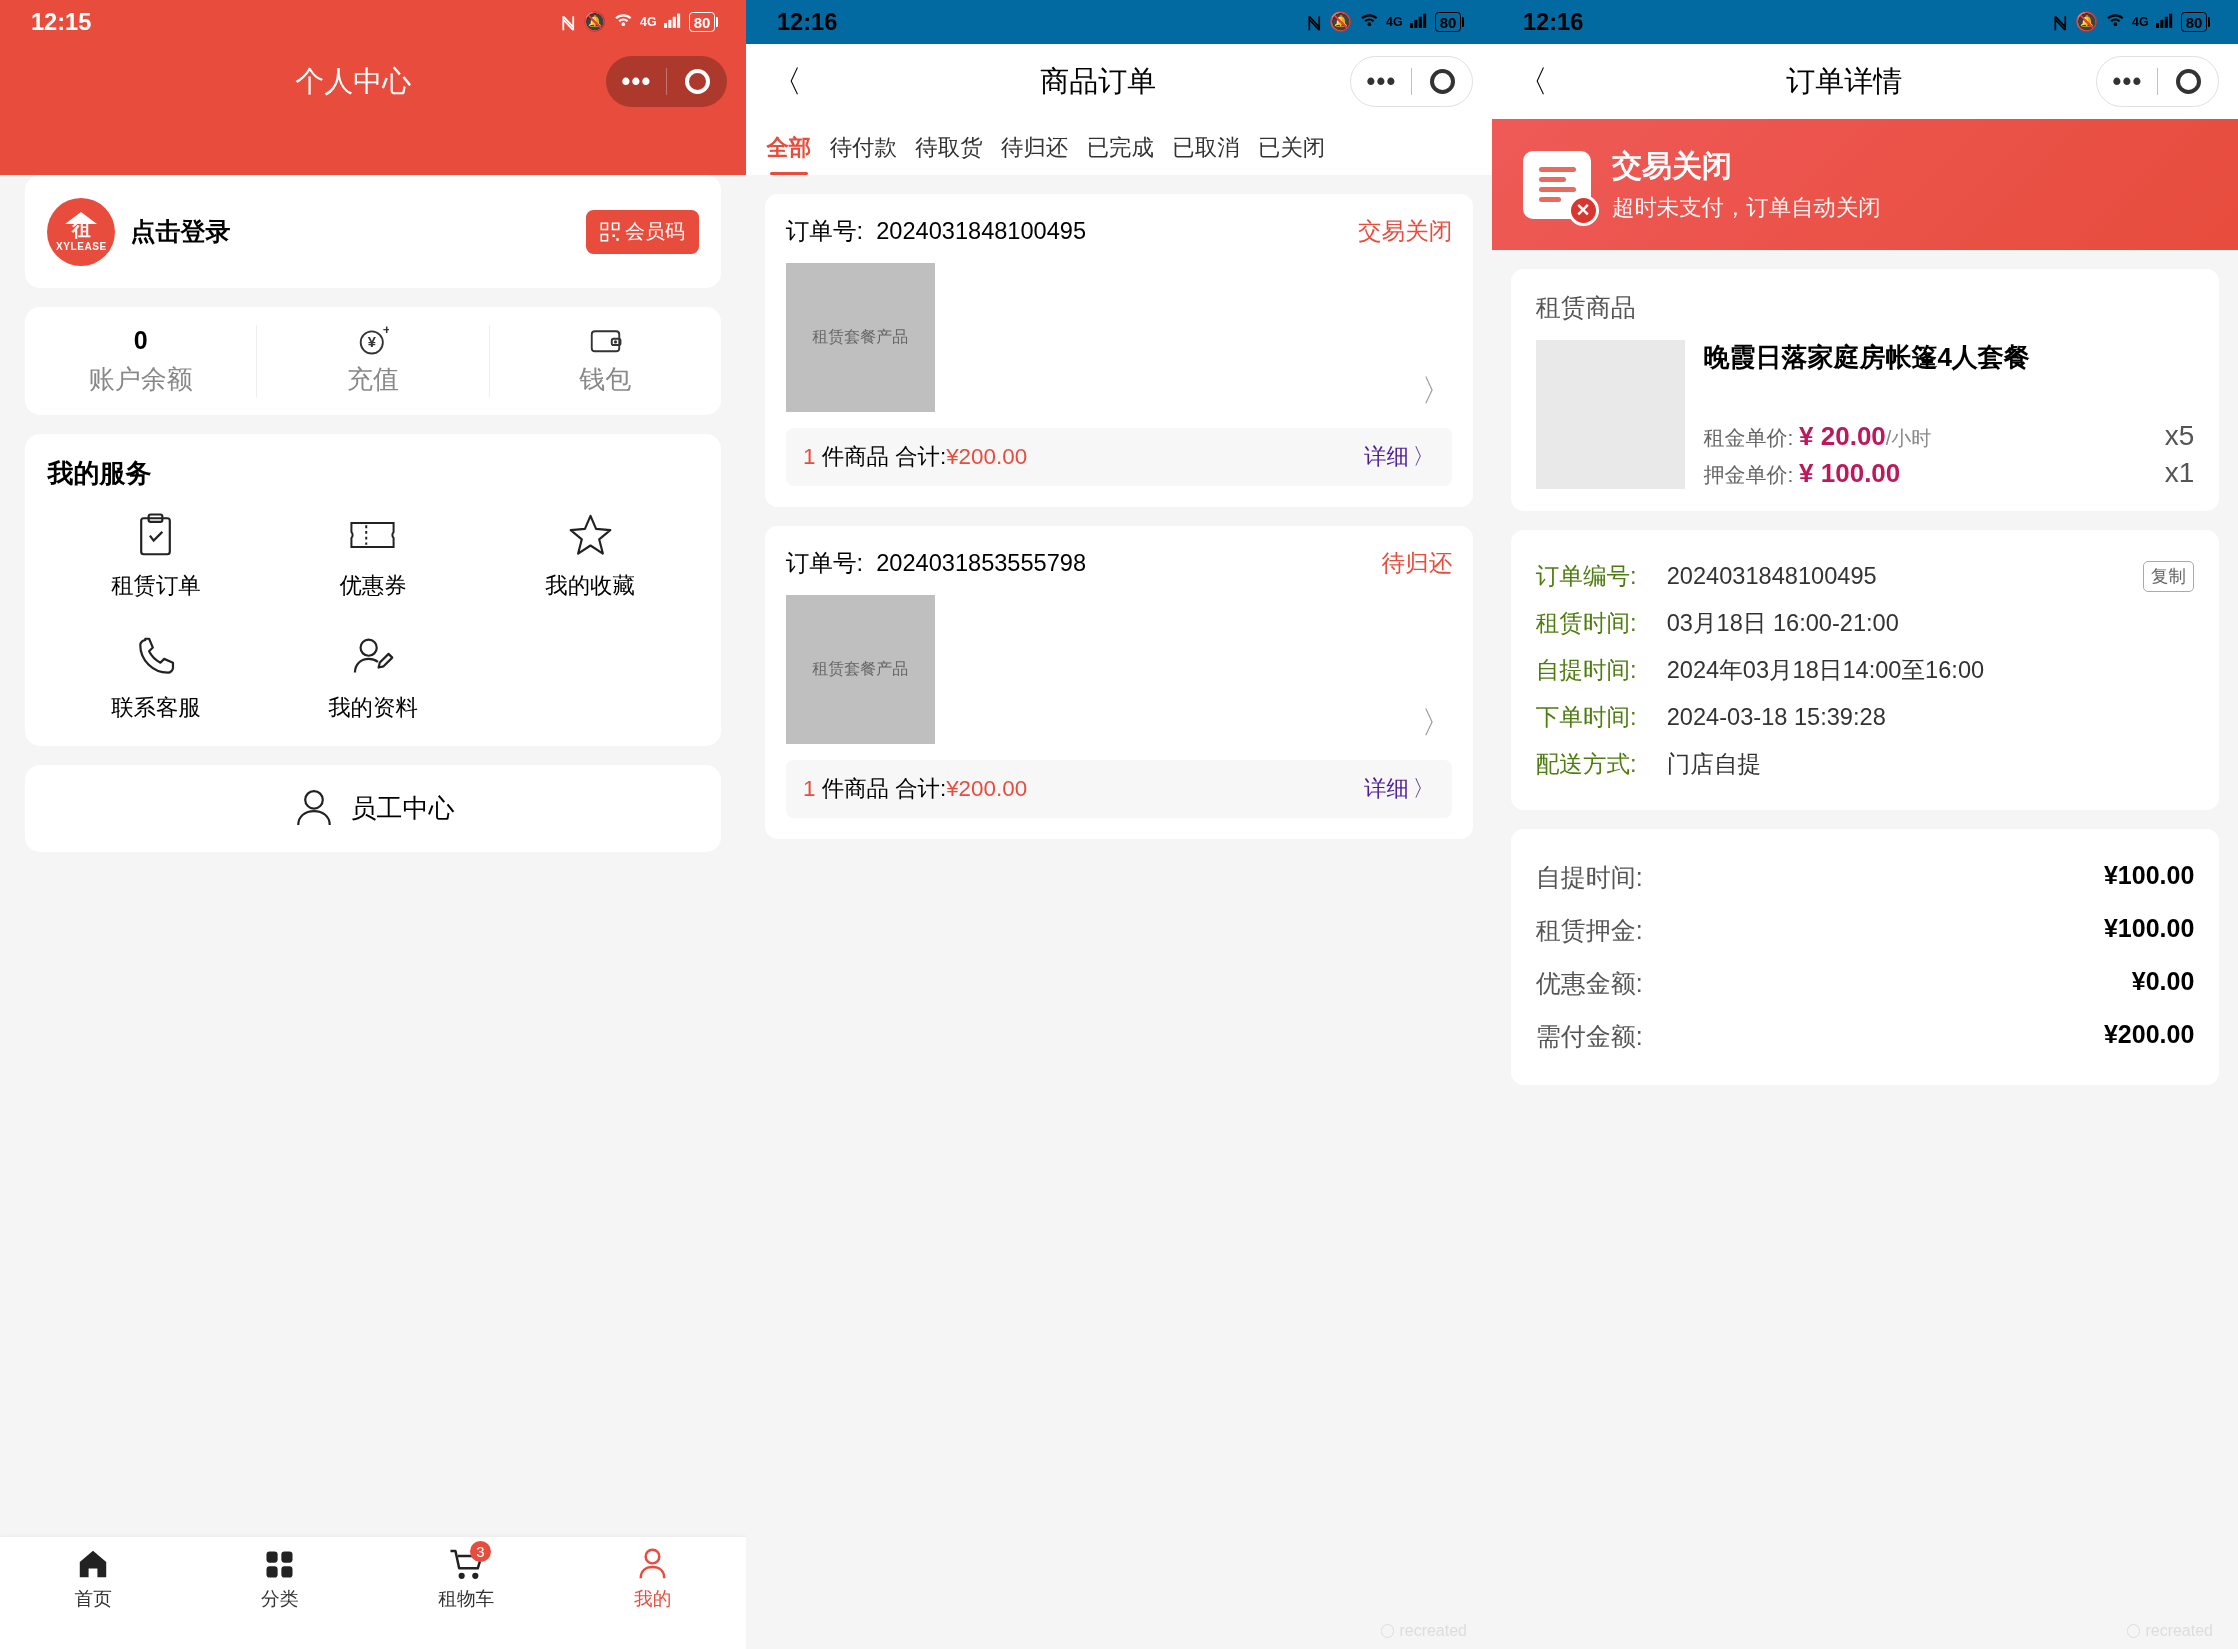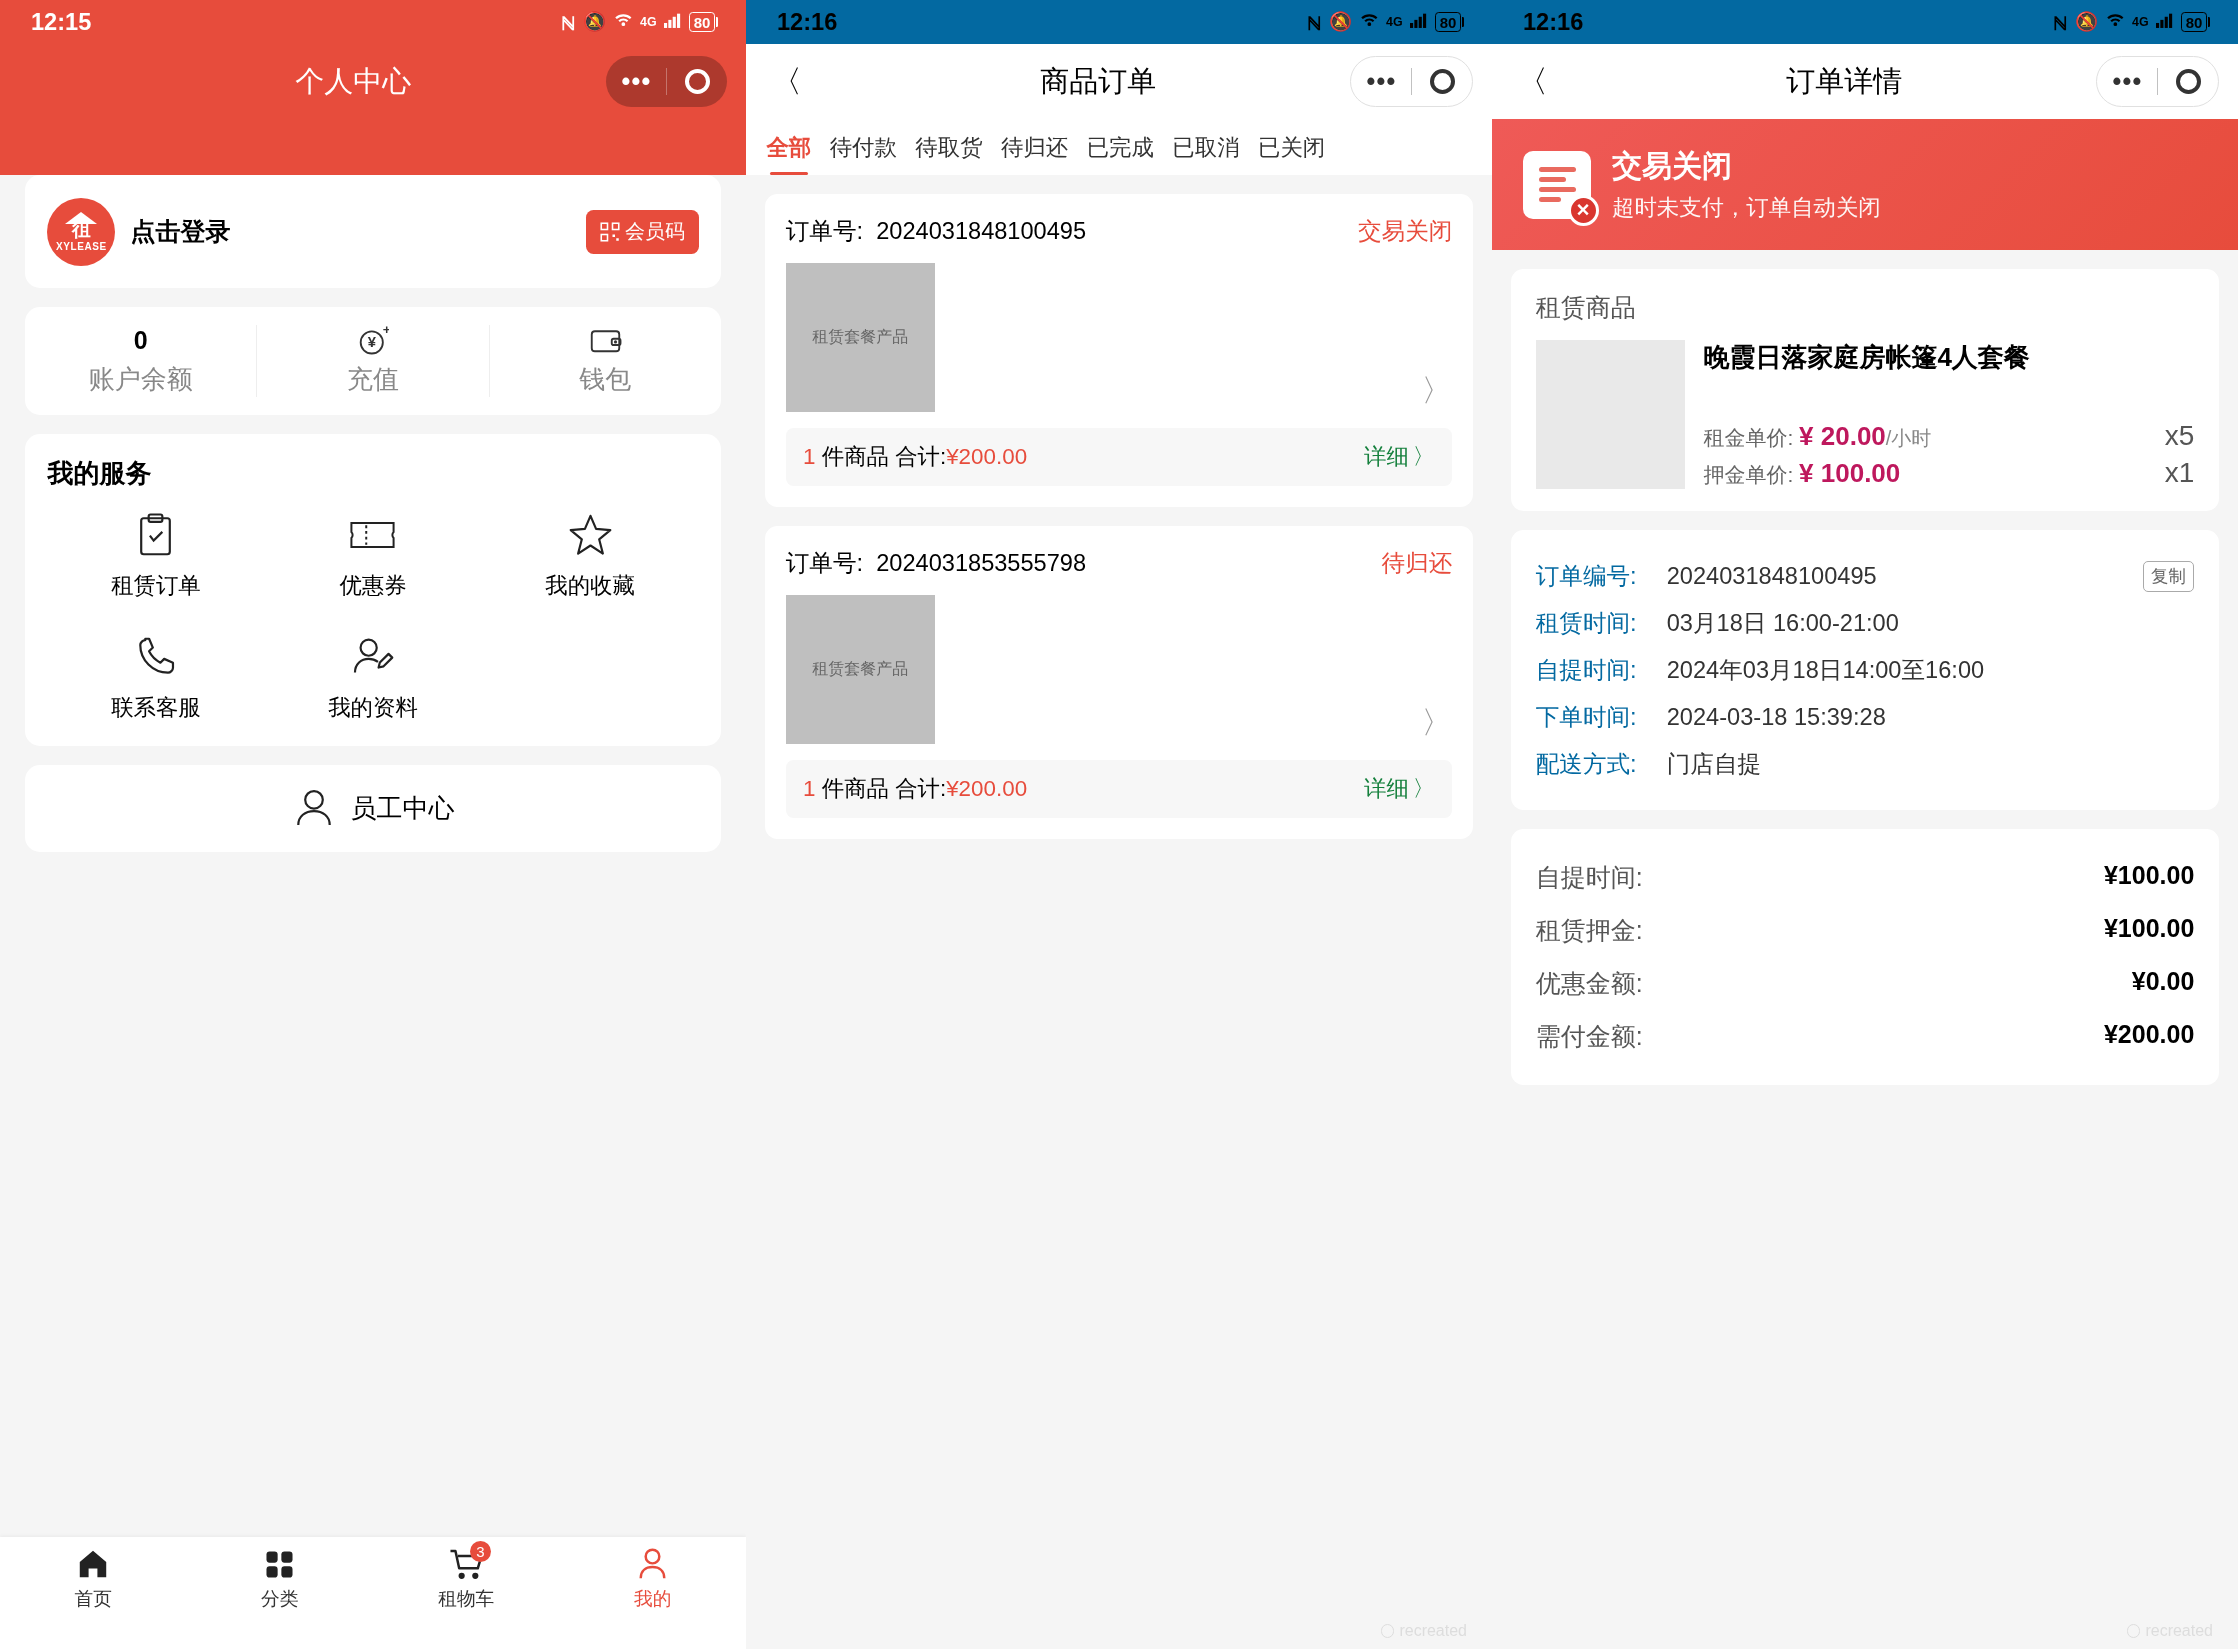--- a/index.html
+++ b/index.html
@@ -66,21 +66,21 @@
   .order-list { padding: 18.7px; display: flex; flex-direction: column; gap: 18.7px; }
   .order-card { background: #fff; border-radius: 12.4px; padding: 21px; }
   .order-head { display: flex; justify-content: space-between; font-size: 23.6px; margin-bottom: 16px; }
   .order-head .status { color: #e74c3c; font-weight: 500; }
   .order-body { display: flex; align-items: flex-end; gap: 15px; }
   .product-thumb { width: 149px; height: 149px; background: #bfbfbf; display: flex; align-items: center; justify-content: center; font-size: 16px; color: #666; }
   .order-body .spacer { flex: 1; }
   .chev { font-size: 31px; color: #999; font-weight: 300; }
   .order-foot { background: #f7f7f7; border-radius: 7.5px; margin-top: 16px; padding: 13.7px 17.4px; display: flex; justify-content: space-between; align-items: center; font-size: 22.4px; }
   .order-foot .redcount { color: #e74c3c; }
-  .order-foot .detail { color: #15803d; display: flex; align-items: flex-end; gap: 3.7px; }
+  .order-foot .detail { color: #4c1d95; display: flex; align-items: flex-end; gap: 3.7px; }
   .watermark { position: absolute; bottom: 8.7px; right: 25px; color: #ddd; font-size: 16px; display: flex; align-items: center; gap: 5px; }
   .watermark .dot { width: 13.7px; height: 13.7px; border: 1.2px solid #ddd; border-radius: 50%; }
 
   
   .s3-banner { background: linear-gradient(135deg, #ef5a57, #e74c3c); color: #fff; padding: 27px 31px; display: flex; align-items: center; gap: 21px; }
   .banner-icon { width: 68px; height: 68px; background: #fff; border-radius: 10px; position: relative; display: flex; align-items: center; justify-content: center; }
   .doc-lines { width: 37px; height: 44px; display: flex; flex-direction: column; justify-content: space-evenly; }
   .doc-lines span { height: 5px; background: #e96a5f; border-radius: 2.5px; }
   .banner-icon .x-badge { position: absolute; bottom: -7.5px; right: -7.5px; width: 31px; height: 31px; background: #d9362f; border: 3.1px solid #fff; border-radius: 50%; color: #fff; display: flex; align-items: center; justify-content: center; font-size: 17.4px; font-weight: 900; }
   .banner-text .t1 { font-size: 30px; font-weight: 700; }
@@ -91,21 +91,21 @@
   .rental-row { display: flex; gap: 18.7px; }
   .rental-thumb { width: 149px; height: 149px; background: #e9e9e9; flex-shrink: 0; }
   .rental-info { flex: 1; display: flex; flex-direction: column; }
   .rental-name { font-size: 26px; font-weight: 700; margin-bottom: 12.4px; }
   .price-line { display: flex; justify-content: space-between; align-items: baseline; margin-top: auto; font-size: 21px; color: #666; }
   .price-line .price { color: #be185d; font-weight: 700; font-size: 26px; }
   .price-line .unit { color: #888; font-size: 20px; }
   .price-line .qty { color: #555; font-size: 28px; }
   .price-line + .price-line { margin-top: 5px; }
   .kv-row { display: flex; align-items: center; font-size: 23.6px; color: #333; padding: 7.5px 0; }
-  .kv-row .k { width: 131px; color: #0369a1; }
+  .kv-row .k { width: 131px; color: #4d7c0f; }
   .kv-row .v { flex: 1; }
   .copy-chip { border: 0.9px solid #aaa; border-radius: 5px; font-size: 17.4px; padding: 2.5px 7.5px; color: #666; margin-left: 10px; }
   .money-row { display: flex; justify-content: space-between; font-size: 25px; padding: 10px 0; }
   .money-row .k { color: #555; }
   .money-row .v { font-weight: 700; }
 </style>
 </head>
 <body>
 
 <div class="screen">

